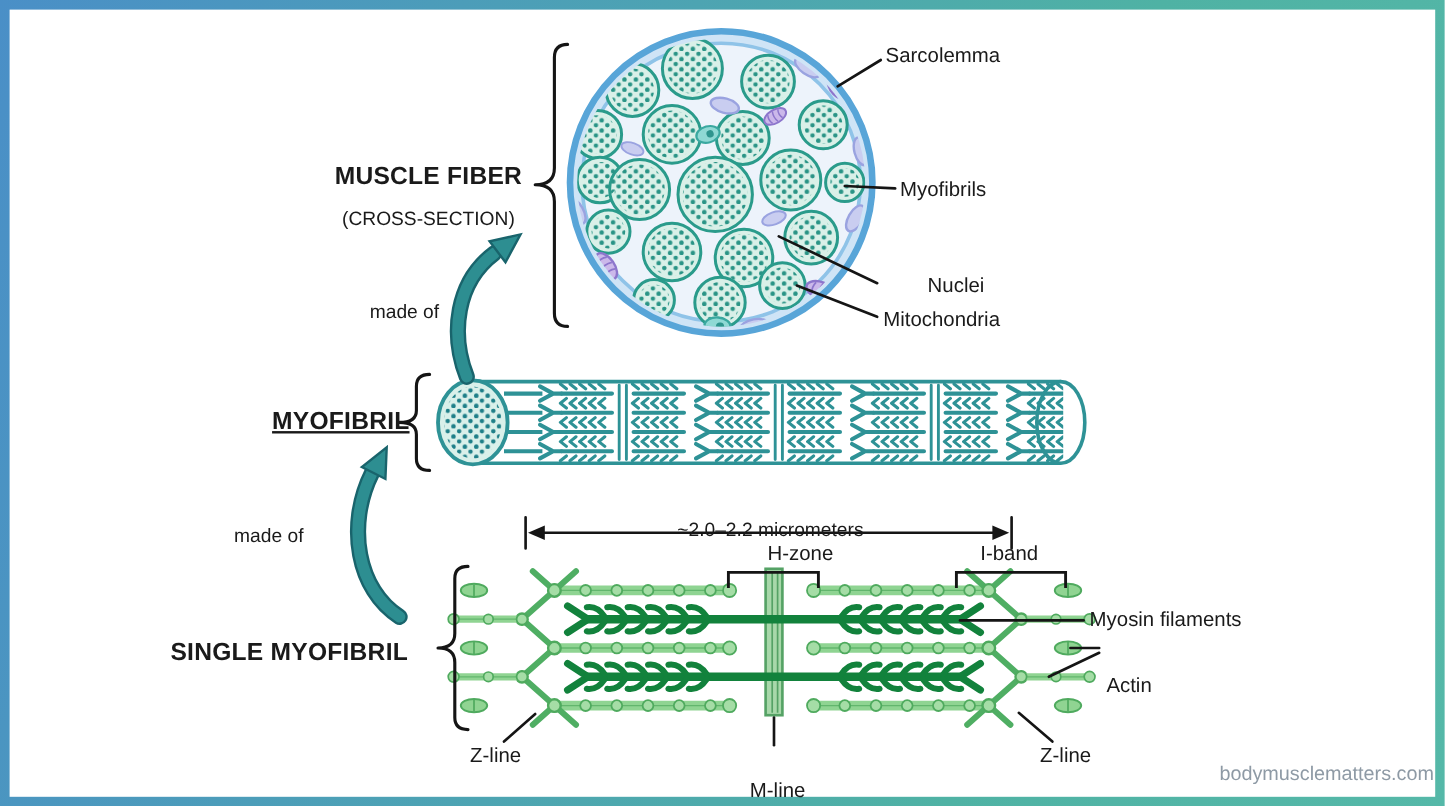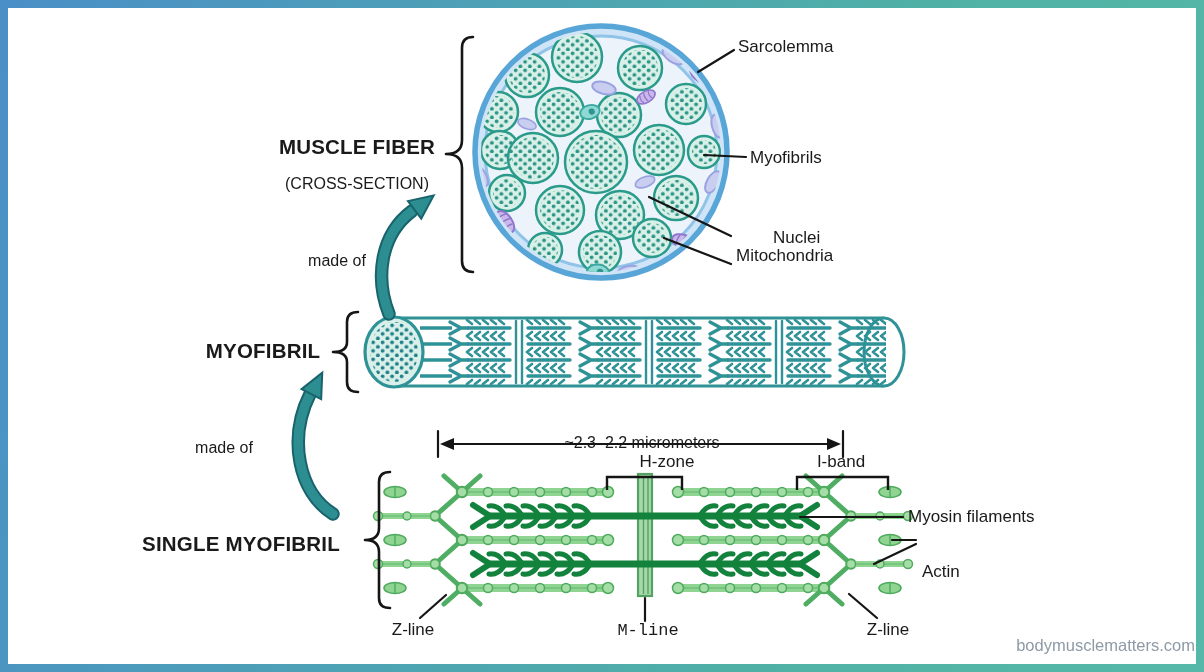--- a/index.html
+++ b/index.html
@@ -288,31 +288,31 @@
     </g>
   </svg>
 
   <div class="lbl big center" style="left:349px;top:139px;">MUSCLE FIBER</div>
   <div class="lbl sub center" style="left:349px;top:162px;">(CROSS-SECTION)</div>
   <div class="lbl sub center" style="left:329px;top:239px;">made of</div>
 
   <div class="lbl ann vmid" style="left:730px;top:39px;">Sarcolemma</div>
   <div class="lbl ann vmid" style="left:742px;top:150px;">Myofibrils</div>
   <div class="lbl ann vmid" style="left:728px;top:230px;margin-left:37px;">Nuclei</div>
-  <div class="lbl ann vmid" style="left:728px;top:248px;">Mitochondria</div>
-
-  <div class="lbl big center" style="left:255px;top:343px;">MYOFIBRIL</div>
+  <div class="lbl ann vmid" style="left:728px;top:259px;">Mitochondria</div>
+
+  <div class="lbl big center" style="left:276px;top:343px;text-decoration:underline;">MYOFIBRIL</div>
   <div class="lbl sub center" style="left:216px;top:426px;">made of</div>
 
   <div class="lbl big center" style="left:233px;top:536px;">SINGLE MYOFIBRIL</div>
 
-  <div class="lbl sub center" style="left:634px;top:421px;">~2.3–2.2 micrometers</div>
+  <div class="lbl sub center" style="left:634px;top:421px;">~2.0–2.2 micrometers</div>
   <div class="lbl ann center" style="left:636px;top:454px;margin-left:23px;">H-zone</div>
   <div class="lbl ann center" style="left:833px;top:454px;">I-band</div>
   <div class="lbl ann vmid" style="left:900px;top:509px;">Myosin filaments</div>
   <div class="lbl ann vmid" style="left:914px;top:532px;margin-top:32px;">Actin</div>
   <div class="lbl ann center" style="left:405px;top:622px;">Z-line</div>
-  <div class="lbl ann center" style="left:640px;top:623px;font-family:Liberation Mono, monospace;">M-line</div>
+  <div class="lbl ann center" style="left:640px;top:651px;">M-line</div>
   <div class="lbl ann center" style="left:880px;top:622px;">Z-line</div>
 
   <div class="lbl watermark" style="right:1px;top:629px;">bodymusclematters.com</div>
  </div>
 </div>
 
 </body></html>

